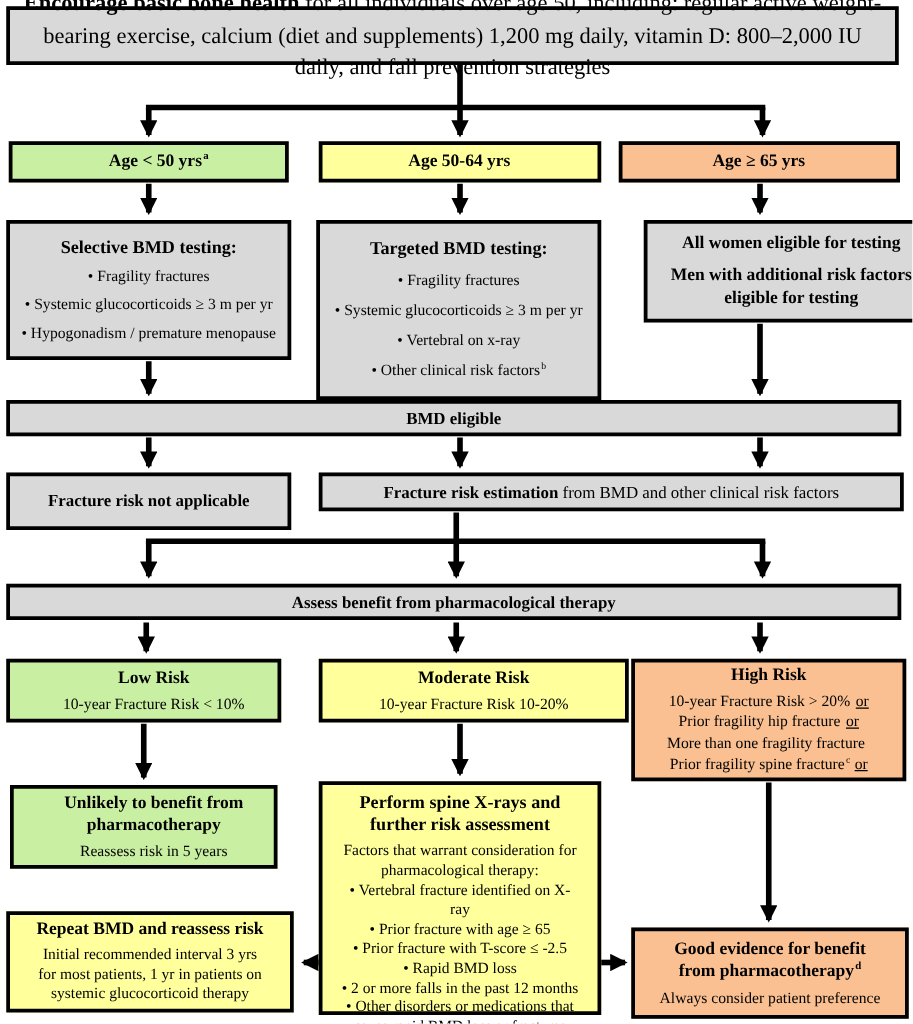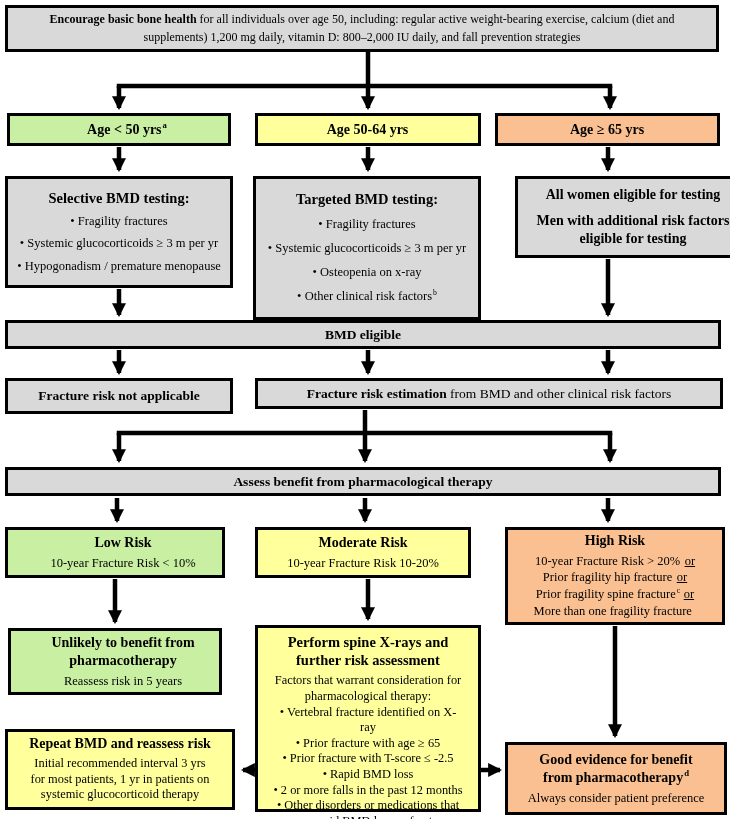--- a/index.html
+++ b/index.html
@@ -16,46 +16,46 @@
     text-align:center;
   }
   .gray   { background:#d9d9d9; }
   .green  { background:#c9f0a2;padding-left:16px; }
   .yellow { background:#ffff9c; }
   .orange { background:#fac091; }
   .b { font-weight:bold; }
   sup { font-size:0.62em; margin-left:1px; line-height:0; }
   .or { text-decoration:underline; margin-left:0.28em;margin-top:39px; }
 
-  #banner { left:5px; top:5px; width:714px; height:47px; font-size:12px; line-height:1.42; padding:2px 10px; }
+  #banner { left:5px; top:5px; width:714px; height:47px; font-size:18px; line-height:1.42; padding:2px 10px; }
   .age    { font-size:14px; font-weight:bold; }
   #age-0  { left:7px;   top:113px; width:224px; height:33px; }
   #age-1  { left:255px; top:113px; width:226px; height:33px; }
   #age-2  { left:495px; top:113px; width:225px; height:33px; }
 
   .bmdbox { justify-content:space-evenly; padding:4px 3px; }
   .bmdbox .title { font-size:14.5px; font-weight:bold; }
   .bullet { font-size:12.5px; line-height:1.26; }
   .bullet::before { content:"\2022\00a0"; }
   #sel { left:5px;   top:176px; width:228px; height:112px; }
   #tar { left:253px; top:176px; width:228px; height:144px; }
   #eli { left:515px; top:176px; width:236px; height:82px; padding:4px; }
   .elig-line { font-size:14px; font-weight:bold; line-height:1.28; }
   .elig-line + .elig-line { margin-top:8px; }
 
   .bar { font-size:13.5px; font-weight:bold; }
   #bmdbar { left:5px; top:320px; width:716px; height:29px; }
-  #frna   { left:5px; top:378px; width:228px; height:36px; font-size:13.5px; font-weight:bold; }
+  #frna   { left:5px; top:378px; width:228px; height:46px; font-size:13.5px; font-weight:bold; }
   #fres   { left:255px; top:378px; width:468px; height:31px; font-size:13.5px; }
   #assess { left:5px; top:467px; width:716px; height:29px; }
 
   .risk-title { font-size:14px; font-weight:bold; }
   .risk-line  { font-size:12.5px; margin-top:5px; }
   #low  { left:5px;   top:527px; width:220px; height:51px; }
-  #mod  { left:255px; top:527px; width:216px; height:51px; }
+  #mod  { left:255px; top:527px; width:248px; height:51px; }
   #high { left:505px; top:527px; width:220px; height:98px; padding:2px; }
   .hline { font-size:12.5px; line-height:1.34; }
   #high .risk-title { margin-bottom:4px; }
 
   #unl { left:8px; top:628px; width:214px; height:67px; }
   #unl .u-title { font-size:14px; font-weight:bold; line-height:1.28; }
   #unl .u-line  { font-size:12.5px; margin-top:5px; }
 
   #perf { left:255px; top:625px; width:226px; height:187px; justify-content:flex-start; padding:5px 14px; }
   .perf-title { font-size:14.5px; font-weight:bold; line-height:1.25; margin-bottom:4px; }
@@ -135,21 +135,21 @@
     <div class="title">Selective BMD testing:</div>
     <div class="bullet">Fragility fractures</div>
     <div class="bullet">Systemic glucocorticoids ≥ 3 m per yr</div>
     <div class="bullet">Hypogonadism / premature menopause</div>
   </div>
 
   <div class="box gray bmdbox" id="tar">
     <div class="title">Targeted BMD testing:</div>
     <div class="bullet">Fragility fractures</div>
     <div class="bullet">Systemic glucocorticoids ≥ 3 m per yr</div>
-    <div class="bullet">Osteopenia on x-ray</div>
+    <div class="bullet">Vertebral on x-ray</div>
     <div class="bullet"><span>Other clinical risk factors</span><sup>b</sup></div>
   </div>
 
   <div class="box gray" id="eli">
     <div class="elig-line">All women eligible for testing</div>
     <div class="elig-line">Men with additional risk factors eligible for testing</div>
   </div>
 
   <div class="box gray bar" id="bmdbar">BMD eligible</div>
 
@@ -168,22 +168,22 @@
 
   <div class="box yellow" id="mod">
     <div class="risk-title">Moderate Risk</div>
     <div class="risk-line">10-year Fracture Risk 10-20%</div>
   </div>
 
   <div class="box orange" id="high">
     <div class="risk-title">High Risk</div>
     <div class="hline"><span>10-year Fracture Risk &gt; 20%</span><sup></sup><span class="or">or</span></div>
     <div class="hline"><span>Prior fragility hip fracture</span><sup></sup><span class="or">or</span></div>
+    <div class="hline"><span>More than one fragility fracture</span><sup></sup><span class="or"></span></div>
     <div class="hline"><span>Prior fragility spine fracture</span><sup>c</sup><span class="or">or</span></div>
-    <div class="hline"><span>More than one fragility fracture</span><sup></sup><span class="or"></span></div>
   </div>
 
   <div class="box green" id="unl">
     <div class="u-title">Unlikely to benefit from pharmacotherapy</div>
     <div class="u-line">Reassess risk in 5 years</div>
   </div>
 
   <div class="box yellow" id="perf">
     <div class="perf-title">Perform spine X-rays and further risk assessment</div>
     <div class="perf-intro">Factors that warrant consideration for pharmacological therapy:</div>

